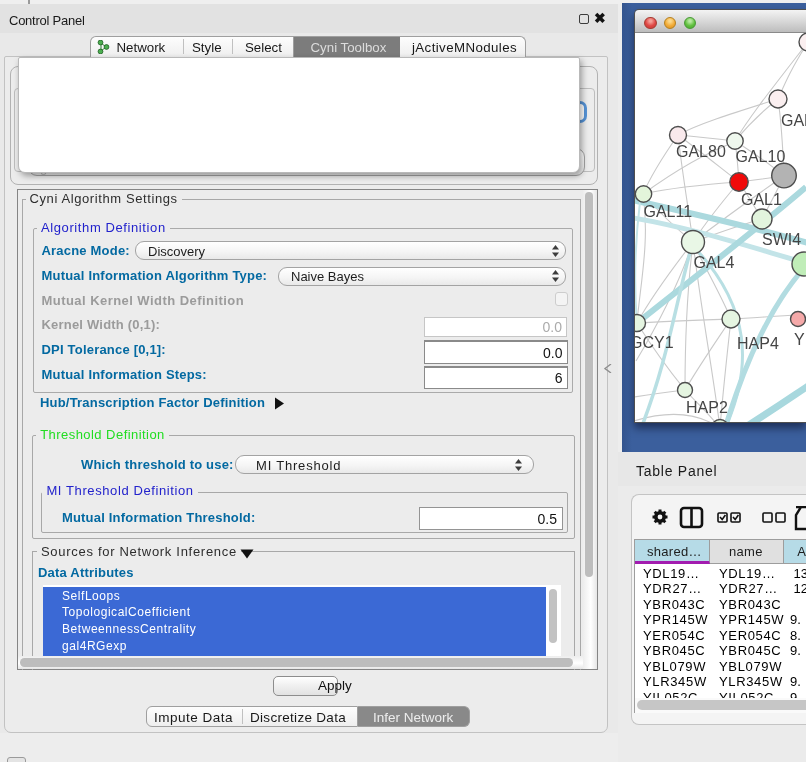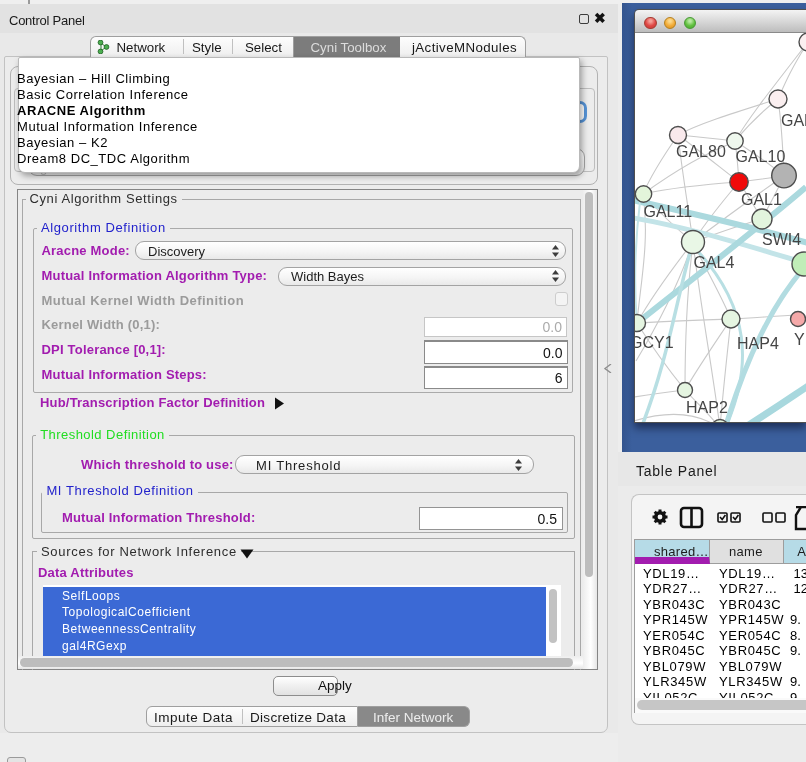--- a/index.html
+++ b/index.html
@@ -1,20 +1,20 @@
 <!DOCTYPE html>
 <html><head>
 <meta charset="utf-8">
 <style>
   html,body{margin:0;padding:0;}
   body{width:806px;height:762px;overflow:hidden;background:#eeeeee;
        font-family:"Liberation Sans", sans-serif; position:relative;}
   .a{position:absolute;}
   .gtitle{position:absolute;background:#ececec;padding:0 4px;font-size:13px;color:#2d2d2d;white-space:nowrap;letter-spacing:0.6px;}
-  .lbl{position:absolute;font-size:13px;font-weight:bold;color:#a21caf;white-space:nowrap;letter-spacing:0.2px;line-height:13px;}
+  .lbl{position:absolute;font-size:13px;font-weight:bold;color:#0369a1;white-space:nowrap;letter-spacing:0.2px;line-height:13px;}
   .dis{color:#9b9b9b;}
   .combo{position:absolute;border:1px solid #a3a3a3;border-radius:9px;
      background:linear-gradient(#ffffff,#f5f5f5 55%,#e9e9e9);
      font-size:13px;color:#1d1d1d;box-sizing:border-box;}
   .combo .ct{position:absolute;left:12px;top:50%;transform:translateY(-50%);white-space:nowrap;}
   .spin{position:absolute;right:5.5px;top:50%;transform:translateY(-50%);width:9px;height:13px;}
   .field{position:absolute;background:#ffffff;font-size:14px;color:#111;box-sizing:border-box;}
   .fval{position:absolute;right:4px;top:50%;transform:translateY(-50%);}
 </style>
 </head>
@@ -71,21 +71,21 @@
 <div class="lbl" style="left:41.5px;top:244.3px;">Aracne Mode:</div>
 <div class="combo" style="left:135px;top:241px;width:431px;height:19px;">
     <span class="ct">Discovery</span>
   <svg class="spin" viewBox="0 0 9 13">
       <path d="M1 5 L4.5 0.5 L8 5 Z" fill="#3c3c3c"></path>
       <path d="M1 8 L4.5 12.5 L8 8 Z" fill="#3c3c3c"></path>
     </svg>
 </div>
 <div class="lbl" style="left:41.5px;top:268.9px;">Mutual Information Algorithm Type:</div>
 <div class="combo" style="left:278px;top:266.5px;width:288px;height:19px;">
-    <span class="ct">Width Bayes</span>
+    <span class="ct">Naive Bayes</span>
   <svg class="spin" viewBox="0 0 9 13">
       <path d="M1 5 L4.5 0.5 L8 5 Z" fill="#3c3c3c"></path>
       <path d="M1 8 L4.5 12.5 L8 8 Z" fill="#3c3c3c"></path>
     </svg>
 </div>
 <div class="lbl dis" style="left:41.5px;top:293.8px;letter-spacing:0.45px;">Mutual Kernel Width Definition</div>
 <div class="a" style="left:554.5px;top:292px;width:11.5px;height:11.5px;border:1px solid #cdcdcd;border-radius:3px;background:#f4f4f4;"></div>
 <div class="lbl dis" style="left:41.5px;top:318.2px;">Kernel Width (0,1):</div>
 <div class="field" style="left:424px;top:317px;width:143px;height:20px;border:1px solid #c6c6c6;">
     <span class="fval" style="color:#ababab;">0.0</span>
@@ -144,21 +144,20 @@
 <div class="a" style="left:146px;top:706px;width:324px;height:21px;">
   <div class="a" style="left:0;top:0;width:212px;height:21px;background:linear-gradient(#fdfdfd,#eeeeee);border:1px solid #9f9f9f;border-radius:6px 0 0 6px;box-sizing:border-box;"></div>
   <div class="a" style="left:212px;top:0;width:112px;height:21px;background:#898989;border:1px solid #9f9f9f;border-left:none;border-radius:0 6px 6px 0;box-sizing:border-box;"></div>
   <div class="a" style="left:96px;top:3px;width:1px;height:15px;background:#c0c0c0;"></div>
   <div class="a" style="left:8px;top:4px;font-size:13.5px;letter-spacing:0.5px;color:#181818;">Impute Data</div>
   <div class="a" style="left:104px;top:4px;font-size:13.5px;letter-spacing:0.3px;color:#181818;">Discretize Data</div>
   <div class="a" style="left:227px;top:4px;font-size:13.5px;color:#ededed;">Infer Network</div>
 </div>
 
 <div class="a" style="left:17.5px;top:57px;width:562.5px;height:116px;background:#ffffff;border:1px solid #b9b9b9;border-radius:2px 2px 7px 7px;box-shadow:2px 3px 6px rgba(0,0,0,0.35);box-sizing:border-box;">
-  <div style="position:absolute;left:-1.5px;top:13px;font-size:13px;letter-spacing:0.55px;color:#000;line-height:16.1px;">Bayesian – Hill Climbing<br>Basic Correlation Inference<br><b>ARACNE Algorithm</b><br>Mutual Information Inference<br>Bayesian – K2<br>Dream8 DC_TDC Algorithm</div>
 </div>
 
 <svg class="a" style="left:604px;top:364px;" width="8" height="9" viewBox="0 0 8 9">
     <path d="M7 0 L1 4.5 L7 9" fill="none" stroke="#8f8f8f" stroke-width="1.4"></path>
   </svg>
 
 <div class="a" style="left:7px;top:757px;width:17px;height:14px;border:1.5px solid #9a9a9a;border-radius:3px;background:#e4e4e4;"></div>
 
 <div class="a" style="left:618px;top:4px;width:188px;height:448px;background:#ededed;"></div>
 <div class="a" style="left:622px;top:3px;width:184px;height:449px;background:linear-gradient(90deg,#33548e,#3b5f9d 10px);"></div>
@@ -276,21 +275,21 @@
     <path d="M83 11 l2.2 2.5 l3.2 -4.5"></path>
   </g>
   <g fill="none" stroke="#111" stroke-width="1.6">
     <rect x="113" y="7" width="9" height="9" rx="1"></rect>
     <rect x="126" y="7" width="9" height="9" rx="1"></rect>
   </g>
   <path d="M146 1 h12 v22 h-12 v-14 l5 -8 z" fill="none" stroke="#111" stroke-width="2.4"></path>
 </svg>
 
 <div class="a" style="left:634px;top:539px;width:172px;height:173px;background:#ffffff;border-top:1px solid #9d9d9d;border-left:1px solid #9d9d9d;box-sizing:content-box;overflow:hidden;">
-  <div style="position:absolute;left:0;top:0;width:75px;height:24px;background:#b6dbe7;border-right:1px solid #9d9d9d;border-bottom:7px solid #a21caf;box-sizing:border-box;font-size:13px;color:#1d1d1d;line-height:23px;padding-left:19px;letter-spacing:0.3px;">shared…</div>
+  <div style="position:absolute;left:0;top:0;width:75px;height:24px;background:#b6dbe7;border-right:1px solid #9d9d9d;border-bottom:3px solid #a21caf;box-sizing:border-box;font-size:13px;color:#1d1d1d;line-height:23px;padding-left:12px;letter-spacing:0.3px;">shared…</div>
   <div style="position:absolute;left:75px;top:0;width:74px;height:24px;background:#e0e0e0;border-right:1px solid #9d9d9d;border-bottom:1px solid #9d9d9d;box-sizing:border-box;font-size:13px;color:#1d1d1d;line-height:23px;padding-left:19px;letter-spacing:0.3px;">name</div>
   <div style="position:absolute;left:149px;top:0;width:22px;height:24px;background:#b6dbe7;border-bottom:1px solid #9d9d9d;box-sizing:border-box;font-size:13px;color:#1d1d1d;line-height:23px;text-align:right;">A</div>
   <div style="position:absolute;left:8px;top:25.5px;font-size:13px;letter-spacing:0.65px;color:#000;line-height:15.5px;">YDL19…<br>YDR27…<br>YBR043C<br>YPR145W<br>YER054C<br>YBR045C<br>YBL079W<br>YLR345W<br>YIL052C</div>
   <div style="position:absolute;left:84px;top:25.5px;font-size:13px;letter-spacing:0.65px;color:#000;line-height:15.5px;">YDL19…<br>YDR27…<br>YBR043C<br>YPR145W<br>YER054C<br>YBR045C<br>YBL079W<br>YLR345W<br>YIL052C</div>
   <div style="position:absolute;left:155px;top:25.5px;font-size:13px;color:#000;line-height:15.5px;">&nbsp;13<br>&nbsp;12<br><br>9.<br>8.<br>9.<br><br>9.<br>9</div>
   <div style="position:absolute;left:0;top:158px;width:171px;height:15px;background:#fafafa;"></div>
   <div style="position:absolute;left:2px;top:160px;width:169px;height:10px;background:#c6c6c6;border-radius:5px 0 0 5px;"></div>
 </div>
 
 </body></html>

